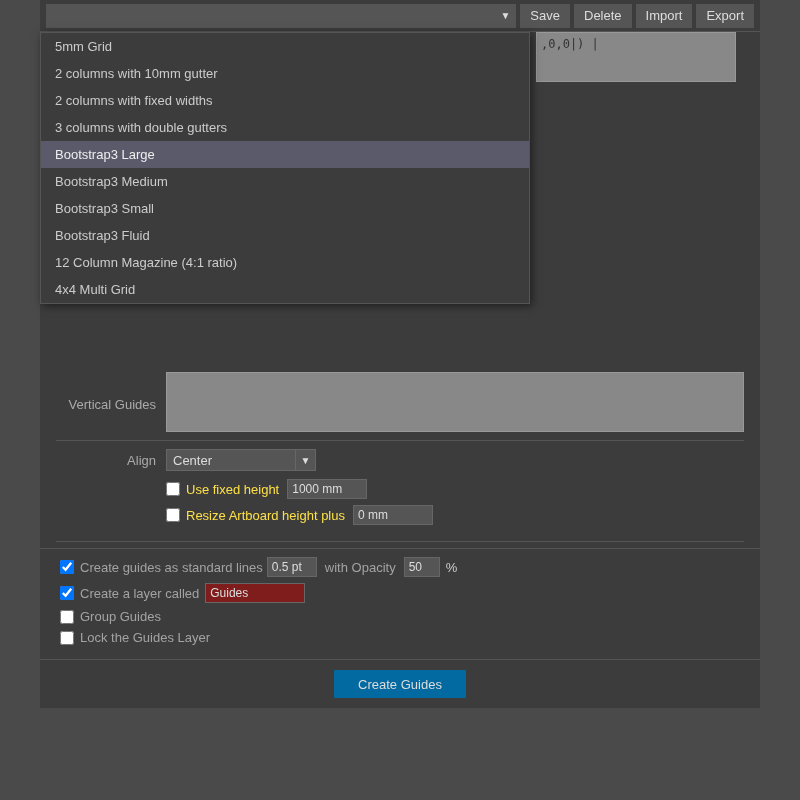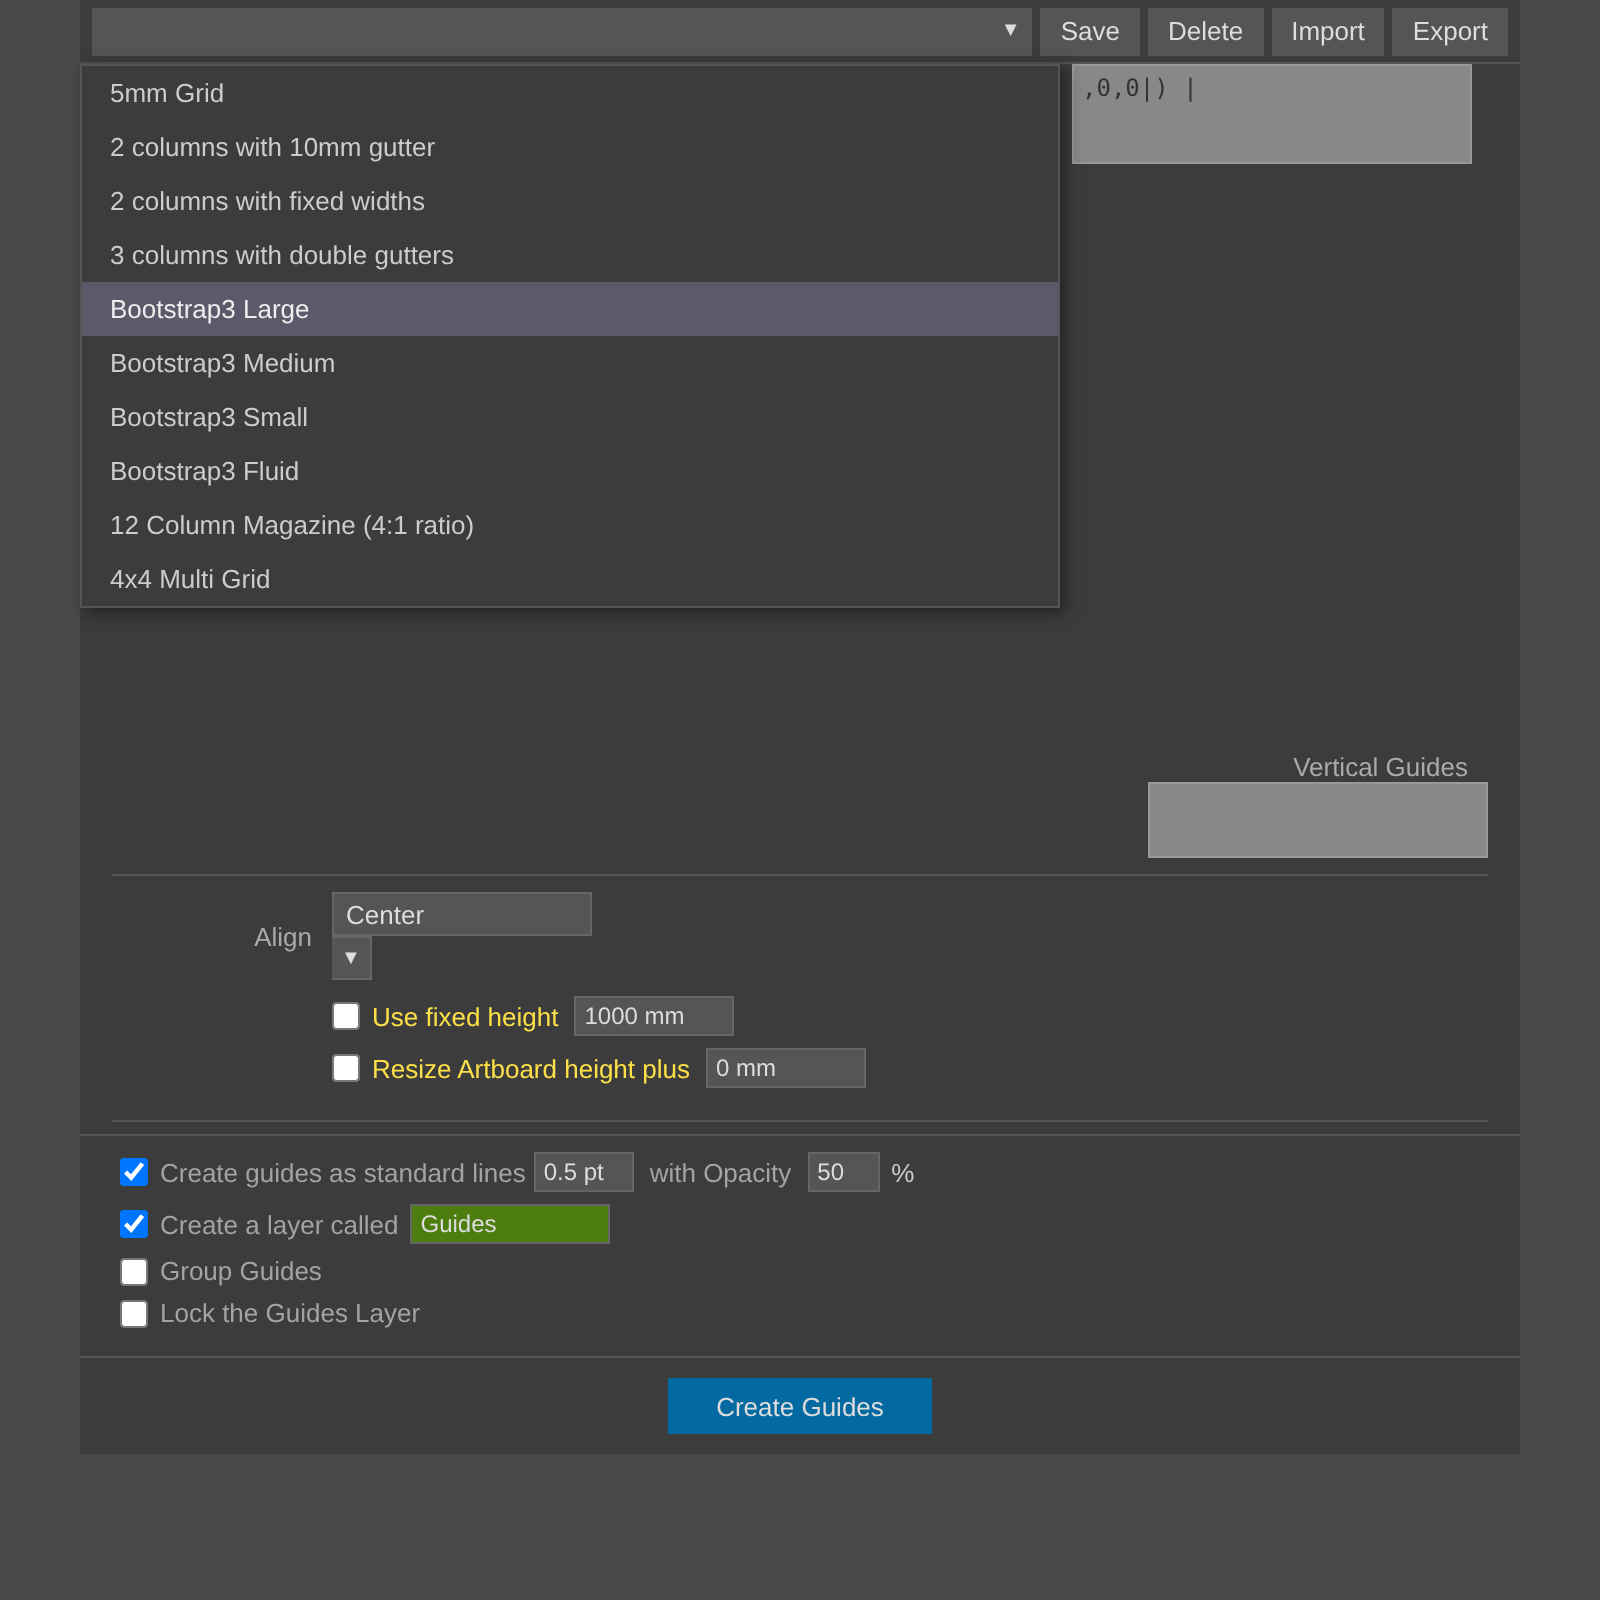--- a/index.html
+++ b/index.html
@@ -139,21 +139,21 @@
     }
     .align-label {
       width: 100px;
       text-align: right;
       padding-right: 10px;
       color: #aaa;
       font-size: 13px;
     }
     .align-select-wrap {
       display: flex;
-      flex-direction: column;
+      align-items: center;
     }
     .align-select {
       background: #555;
       color: #ddd;
       border: 1px solid #666;
       height: 22px;
       padding: 0 6px;
       font-size: 13px;
       width: 130px;
       appearance: none;
@@ -254,23 +254,22 @@
       padding: 0 24px;
       font-size: 13px;
       cursor: pointer;
       display: block;
       margin: 0 auto;
     }
 
     
     .vert-guides-row {
       display: flex;
-      align-items: flex-end;
+      align-items: center;
       margin-bottom: 8px;
-      flex-direction: column;
     }
   </style>
 </head>
 <body>
 
 <div class="panel">
 
   <div class="header-bar">
     <input class="preset-select" type="text" readonly="" style="">
     <div class="dropdown-arrow">▼</div>
@@ -344,21 +343,21 @@
       <span class="bottom-label">Create guides as standard lines</span>
       <input class="bottom-input" type="text" style="width: 50px;" value="0.5 pt">
       <span class="bottom-label" style="margin:0 4px;">with Opacity</span>
       <input class="bottom-input" type="text" style="width: 36px;" value="50">
       <span class="pct-label" style="margin-left:2px;">%</span>
     </div>
 
     <div class="bottom-row">
       <input type="checkbox" checked="" style="">
       <span class="bottom-label">Create a layer called</span>
-      <input class="bottom-input wide" type="text" style="background: #4d7c0f; width: 100px; margin-left: 6px;" value="Guides">
+      <input class="bottom-input wide" type="text" style="background: #7f1d1d; width: 100px; margin-left: 6px;" value="Guides">
     </div>
 
     <div class="bottom-row">
       <input type="checkbox" style="">
       <span class="bottom-label">Group Guides</span>
     </div>
 
     <div class="bottom-row">
       <input type="checkbox" style="">
       <span class="bottom-label">Lock the Guides Layer</span>

